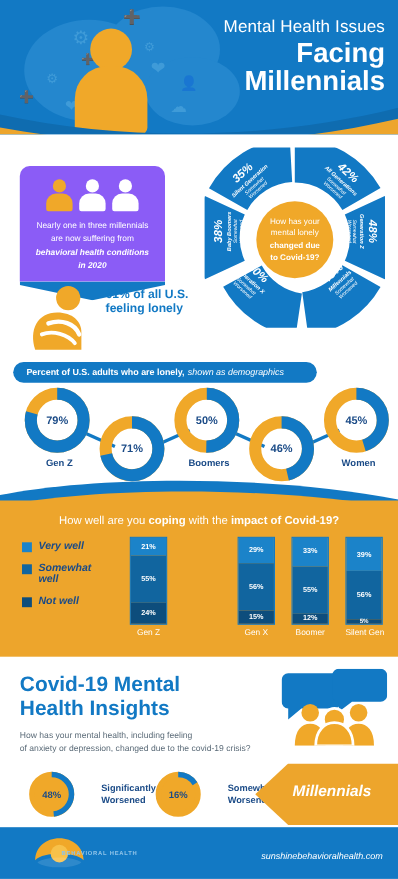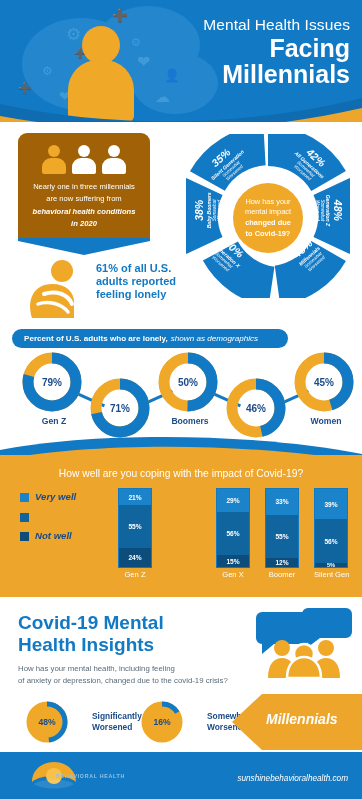--- a/index.html
+++ b/index.html
@@ -14,21 +14,21 @@
   .hdr-person .head{position:absolute;left:14px;top:0;width:38px;height:38px;border-radius:50%;background:#f0a829;}
   .hdr-person .body{position:absolute;left:0;top:34px;width:66px;height:62px;border-radius:30px 30px 6px 6px;background:#f0a829;}
   .hdr-title{position:absolute;right:12px;top:16px;text-align:right;color:#fff;}
   .hdr-l1{font-size:15.5px;letter-spacing:.1px;}
   .hdr-l2{font-size:25px;font-weight:bold;line-height:1.04;margin-top:1px;}
   .hdr-l3{font-size:25px;font-weight:bold;line-height:1.04;}
   .hdr-wave{position:absolute;left:0;top:96px;width:362px;height:30px;}
 
   
   .badge{position:absolute;left:18px;top:133px;width:132px;}
-  .badge-body{position:relative;background:#a16207;border-radius:9px 9px 0 0;padding:11px 9px 8px;}
+  .badge-body{position:relative;background:#8b5cf6;border-radius:9px 9px 0 0;padding:11px 9px 8px;margin-top:18px;}
   .badge-people{display:flex;justify-content:center;align-items:flex-end;gap:4px;height:30px;margin-bottom:7px;}
   .bp{position:relative;width:26px;height:29px;}
   .bp .h{position:absolute;left:7px;top:0;width:12px;height:12px;border-radius:50%;}
   .bp .b{position:absolute;left:1px;top:13px;width:24px;height:16px;border-radius:9px 9px 2px 2px;}
   .bp.o .h,.bp.o .b{background:#f0a829;}
   .bp.w .h,.bp.w .b{background:#fff;}
   .badge-text{color:#fff;font-size:7.6px;line-height:1.62;text-align:center;}
   .badge-text .it{font-style:italic;font-weight:bold;}
   .badge-point{position:relative;height:17px;}
   .badge-point svg{display:block;}
@@ -63,21 +63,21 @@
   .demo-pct{position:absolute;left:0;top:0;width:62px;height:62px;display:flex;align-items:center;justify-content:center;
     font-size:10px;font-weight:bold;color:#1b4b87;}
   .demo-lbl{text-align:center;font-size:8.6px;font-weight:bold;color:#1b4b87;margin-top:3px;}
   .demo-link{position:absolute;height:3px;background:#1279c4;}
 
   .wave2{position:absolute;left:0;top:428px;width:362px;height:40px;}
 
   
   .coping{position:absolute;left:0;top:455px;width:362px;height:142px;background:#eda52c;}
   .coping-h{position:absolute;left:0;top:13px;width:362px;text-align:center;color:#fff;font-size:10.3px;}
-  .coping-h b{font-weight:normal;text-align:right;}
+  .coping-h b{font-weight:bold;text-align:right;}
   .legend{position:absolute;left:20px;top:37px;width:105px;}
   .lg-row{display:flex;align-items:flex-start;margin-bottom:9px;}
   .lg-sw{width:9px;height:9px;margin-right:6px;flex:0 0 auto;margin-top:1px;}
   .lg-tx{font-size:9.6px;font-weight:bold;font-style:italic;color:#1b4b87;line-height:1.12;}
   .bars{position:absolute;left:118px;top:33px;width:236px;height:105px;}
   .bar{position:absolute;width:34px;}
   .bar-col{position:relative;width:34px;height:80px;border:1px solid #1279c4;box-sizing:border-box;display:flex;flex-direction:column;}
   .bseg{display:flex;align-items:center;justify-content:center;color:#fff;font-size:6.6px;font-weight:bold;}
   .bar-lbl{text-align:center;font-size:7.6px;color:#fff;margin-top:2px;white-space:nowrap;}
 
@@ -177,21 +177,21 @@
         <path d="M145.6,52.5 A70,70 0 0 1 145.6,111.5"></path>
         <path d="M142.6,117 A70,70 0 0 1 91.5,151.5"></path>
         <path d="M85.5,152.6 A70,70 0 0 1 34.4,117"></path>
         <path d="M18.4,111.5 A70,70 0 0 1 18.4,52.5"></path>
         <path d="M21.4,47 A70,70 0 0 1 78.5,11.4"></path>
       </g>
     </svg>
     <div class="ring-center">
       <div class="ring-center-t">
         <span>How has your</span><br>
-        <span>mental impact</span><br>
+        <span>mental lonely</span><br>
         <b>changed due</b><br>
         <b>to Covid-19?</b>
       </div>
     </div>
 
     <div class="seg-lbl" style="left:98px;top:16px;width:52px;transform:rotate(42deg);">
       <div class="seg-pct">42%</div>
       <div class="seg-gen">All Generations</div>
       <div class="seg-sub">Somewhat</div>
       <div class="seg-sub">Worsened</div>
@@ -235,21 +235,20 @@
 
   <div class="lonely">
     <svg class="lonely-fig" viewBox="0 0 66 62">
       <circle cx="40" cy="11" r="11" fill="#f0a829"></circle>
       <path d="M10,58 C4,40 12,24 30,24 C44,24 52,32 52,42 L52,58 Z" fill="#f0a829"></path>
       <path d="M22,34 C34,30 46,34 50,44" stroke="#fff" stroke-width="4" fill="none" stroke-linecap="round"></path>
       <path d="M16,44 C26,40 40,44 46,52" stroke="#fff" stroke-width="3.5" fill="none" stroke-linecap="round"></path>
     </svg>
     <div class="lonely-txt">
       <div>61% of all U.S.</div>
-      <div>adults reported</div>
       <div>feeling lonely</div>
     </div>
   </div>
 
   <div class="banner">
     <b>Percent of U.S. adults who are lonely,</b>
     <i>shown as demographics</i>
   </div>
 
   <div class="demos">
@@ -322,20 +321,21 @@
   <div class="coping">
     <div class="coping-h"><span>How well are you </span><b>coping</b><span> with the </span><b>impact of Covid-19?</b></div>
 
     <div class="legend">
       <div class="lg-row">
         <div class="lg-sw" style="background:#1b83c9;"></div>
         <div class="lg-tx">Very well</div>
       </div>
       <div class="lg-row">
         <div class="lg-sw" style="background:#11659f;"></div>
+        <div class="lg-tx" style="max-width:64px;">Somewhat well</div>
       </div>
       <div class="lg-row">
         <div class="lg-sw" style="background:#0d4d7c;"></div>
         <div class="lg-tx">Not well</div>
       </div>
     </div>
 
     <div class="bars">
       <div class="bar" style="left:0px;">
         <div class="bar-col">

